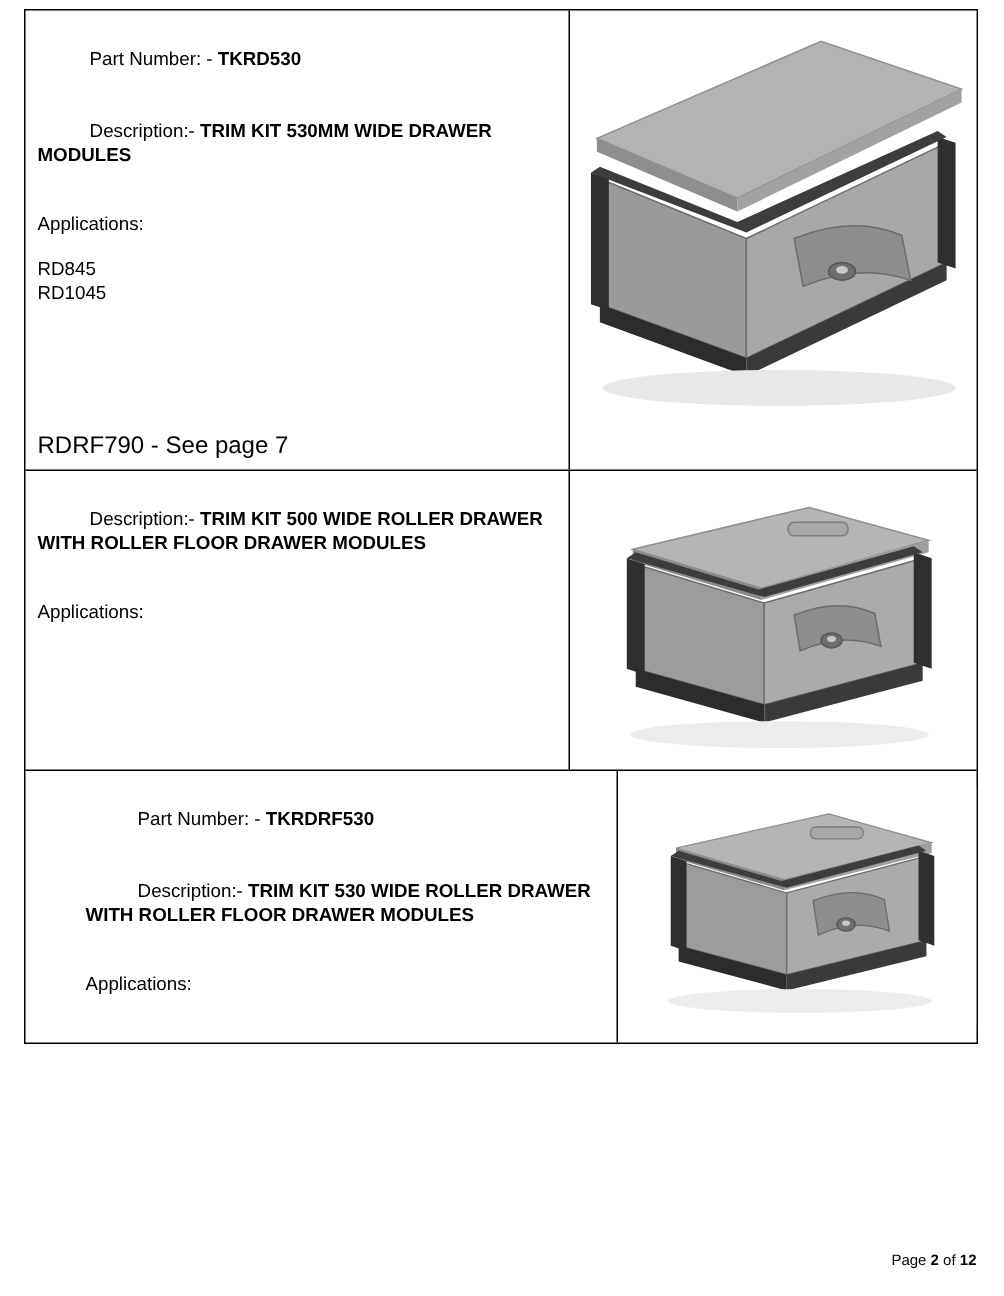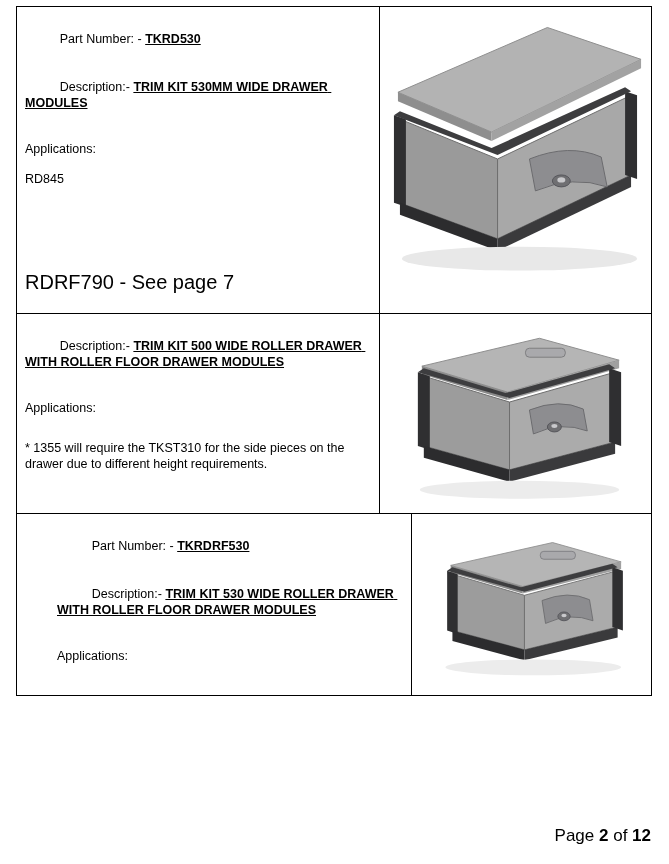--- a/index.html
+++ b/index.html
@@ -52,44 +52,44 @@
     display: flex;
     align-items: center;
     justify-content: center;
     overflow: hidden;
   }
   .line {
     font-size: 12.5px;
     line-height: 16px;
     white-space: pre-wrap;
   }
-  .line b { font-weight: bold; text-decoration: underline; }
+  .line b { font-weight: bold; }
   .spacer-sm { height: 14px; }
   .footnote {
     font-size: 12.5px;
     line-height: 16px;
     margin-top: 10px;
   }
   .seepage {
     position: absolute;
     left: 8px;
-    bottom: 22px;
-    font-size: 20px;
+    bottom: 6px;
+    font-size: 16px;
     line-height: 18px;
     margin-top: 12px;
   }
   .row1 .cell-text { height: 306px; }
   .row2 .cell-text { height: 199px; }
   .row3 .cell-text { height: 181px; margin-left: 32px; }
 
   .page-footer {
     position: absolute;
     right: 18px;
     bottom: 18px;
-    font-size: 17px;
+    font-size: 10px;
   }
   .page-footer b { font-weight: bold; }
 
   
   .photo {
     width: 100%;
     height: 100%;
     display: block;
   }
 </style>
@@ -105,20 +105,21 @@
         <div class="line">
           <span>Part Number: - </span><b>TKRD530</b>
         </div>
         <div class="line">
           <span>Description:- </span><b>TRIM KIT 530MM WIDE DRAWER MODULES</b>
         </div>
         <div class="spacer-sm"></div>
         <div class="line">Applications:</div>
         <div class="spacer-sm"></div>
         <div class="line">RD845</div>
+        <div class="line">RD1045</div>
         <div class="seepage">RDRF790 - See page 7</div>
       </div>
       <div class="cell-img">
         <svg class="photo" viewBox="0 0 272 306" preserveAspectRatio="xMidYMid meet">
           <rect x="0" y="0" width="272" height="306" fill="#ffffff"></rect>
 
           <g>
             <polygon points="18,85 168,20 262,52 112,125" fill="#b3b3b3" stroke="#8f8f8f" stroke-width="1"></polygon>
             <polygon points="18,85 112,125 112,134 18,94" fill="#8e8e8e"></polygon>
             <polygon points="112,125 262,52 262,61 112,134" fill="#a2a2a2"></polygon>
@@ -148,21 +149,20 @@
     </div>
 
     <div class="row row2">
       <div class="cell-text">
         <div class="line">
           <span>Description:- </span><b>TRIM KIT 500 WIDE ROLLER DRAWER WITH ROLLER FLOOR DRAWER MODULES</b>
         </div>
         <div class="spacer-sm"></div>
         <div class="line">Applications:</div>
         <div class="spacer-sm"></div>
-        <div class="footnote">* 1355 will require the TKST310 for the side pieces on the drawer due to different height requirements.</div>
       </div>
       <div class="cell-img">
         <svg class="photo" viewBox="0 0 272 199" preserveAspectRatio="xMidYMid meet">
           <rect x="0" y="0" width="272" height="199" fill="#ffffff"></rect>
 
           <polygon points="42,52 160,24 240,46 128,78" fill="#b5b5b5" stroke="#8f8f8f" stroke-width="1"></polygon>
           <polygon points="42,52 128,78 128,86 42,60" fill="#8b8b8b"></polygon>
           <polygon points="128,78 240,46 240,54 128,86" fill="#a0a0a0"></polygon>
 
           <polygon points="44,62 130,88 130,156 44,132" fill="#9c9c9c" stroke="#6d6d6d" stroke-width="1"></polygon>

